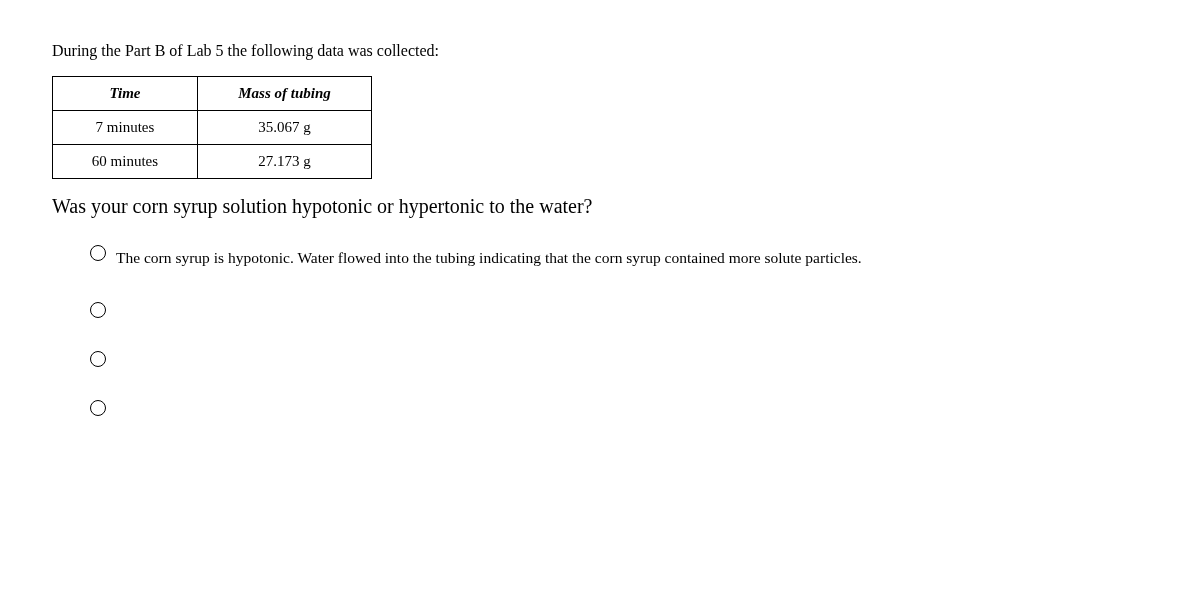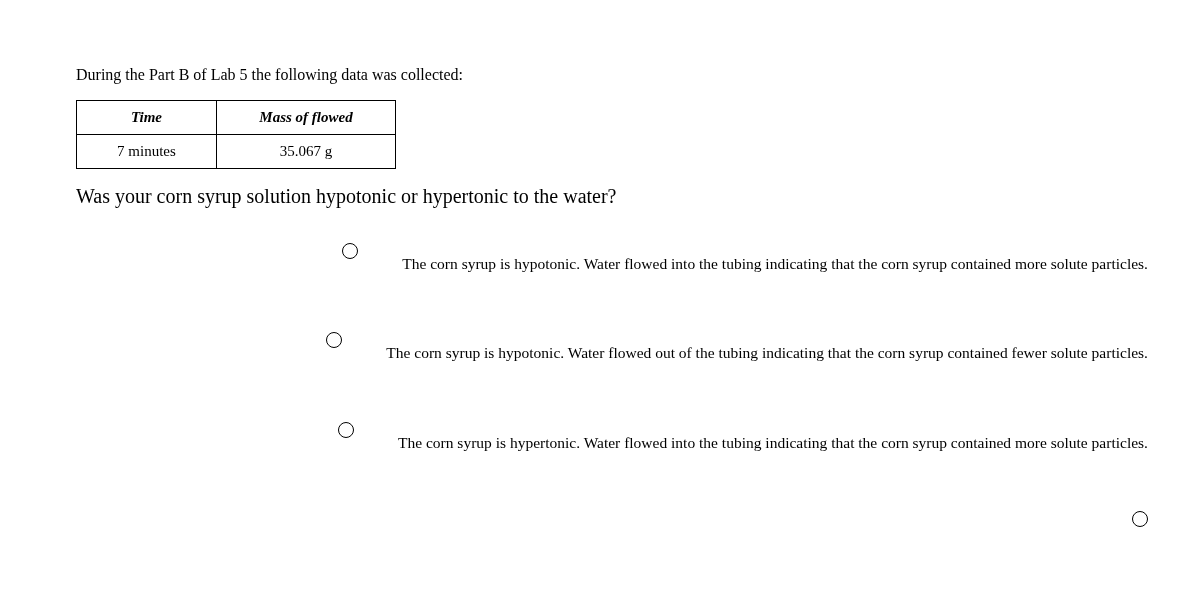--- a/index.html
+++ b/index.html
@@ -1,16 +1,16 @@
 <!DOCTYPE html>
 <html><head>
   <meta charset="utf-8">
   <style>
     * {
-      margin: 12px;
+      margin: 4px;
       padding: 0;
       box-sizing: border-box;
     }
 
     body {
       background: #ffffff;
       font-family: Georgia, 'Times New Roman', serif;
       font-size: 16px;
       color: #000000;
       width: 1200px;
@@ -51,24 +51,23 @@
     .options-container {
       display: flex;
       flex-direction: column;
       gap: 18px;
       padding-left: 30px;
     }
 
     .option-item {
       display: flex;
       align-items: flex-start;
-      gap: 20px;
+      gap: 2px;
       font-size: 15.5px;
       line-height: 1.5;
-      justify-content: flex-end;
     }
 
     .option-radio {
       width: 16px;
       height: 16px;
       border: 1.5px solid #000;
       border-radius: 50%;
       flex-shrink: 0;
       margin-top: 3px;
       background: #fff;
@@ -80,42 +79,44 @@
   </style>
 </head>
 <body>
 
 <p class="intro-text">During the Part B of Lab 5 the following data was collected:</p>
 
 <table class="data-table">
   <thead>
     <tr>
       <th>Time</th>
-      <th>Mass of flowed</th>
+      <th>Mass of tubing</th>
     </tr>
   </thead>
   <tbody id="table-body">
   <tr>
         <td>7 minutes</td>
         <td>35.067 g</td>
+      </tr>
+      <tr>
+        <td>60 minutes</td>
+        <td>27.173 g</td>
       </tr>
     </tbody>
 </table>
 
 <p class="question-text">Was your corn syrup solution hypotonic or hypertonic to the water?</p>
 
 <div class="options-container" id="options-container">
 <div class="option-item">
       <div class="option-radio"></div>
       <span class="option-text">The corn syrup is hypotonic. Water flowed into the tubing indicating that the corn syrup contained more solute particles.</span>
     </div>
     <div class="option-item">
       <div class="option-radio"></div>
-      <span class="option-text">The corn syrup is hypotonic. Water flowed out of the tubing indicating that the corn syrup contained fewer solute particles.</span>
     </div>
     <div class="option-item">
       <div class="option-radio"></div>
-      <span class="option-text">The corn syrup is hypertonic. Water flowed into the tubing indicating that the corn syrup contained more solute particles.</span>
     </div>
     <div class="option-item">
       <div class="option-radio"></div>
     </div>
   </div>
 
 </body></html>

